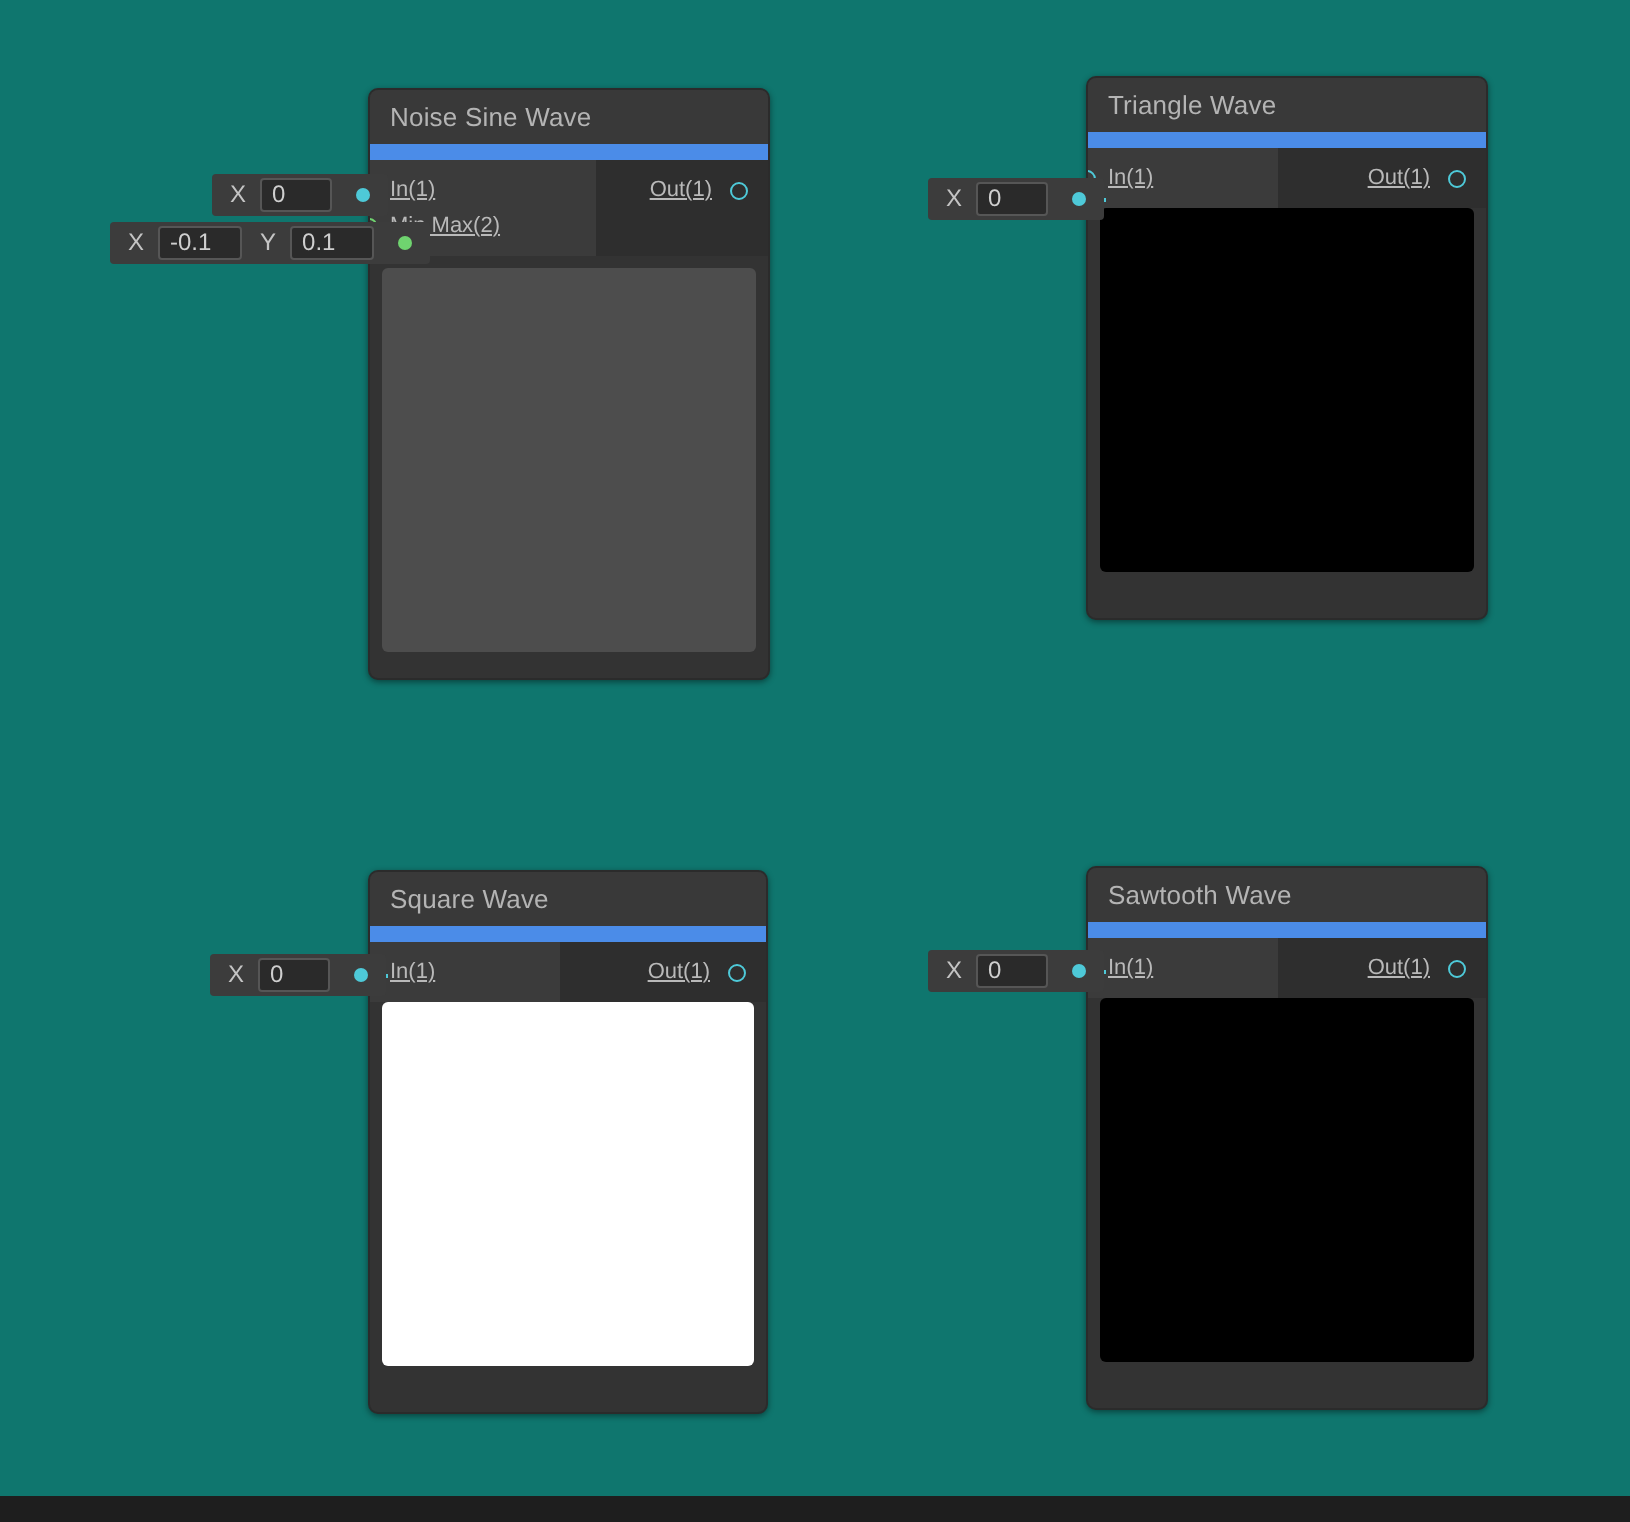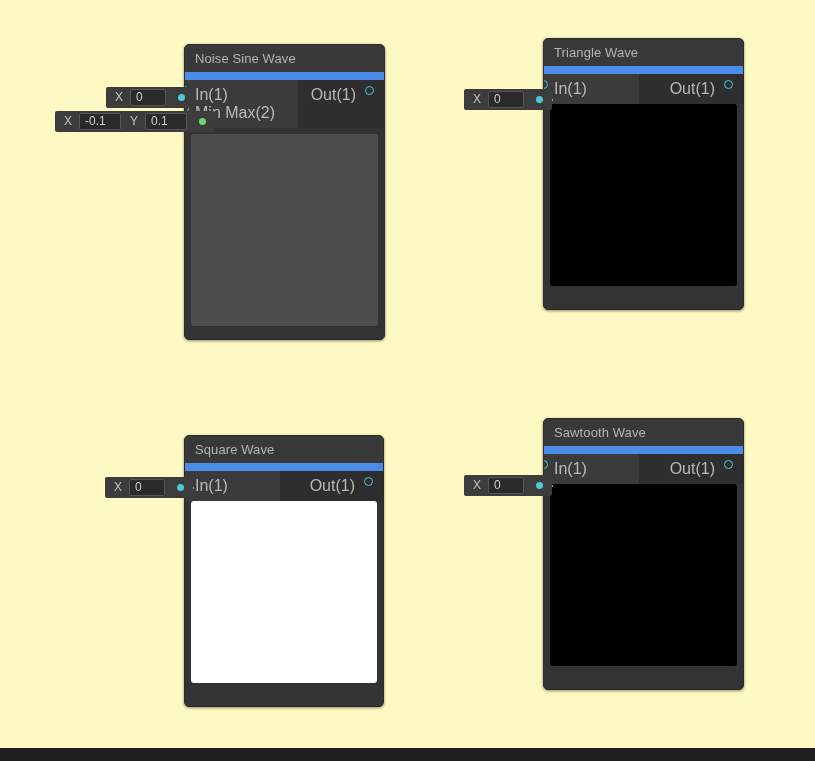--- a/index.html
+++ b/index.html
@@ -14,21 +14,21 @@
     overflow: hidden;
     font-family: "Liberation Sans", sans-serif;
     -webkit-font-smoothing: antialiased;
   }
 
   #canvas {
     position: absolute;
     left: 0; top: 0;
     width: 815px;
     height: 761px;
-    background: #fef9c3;
+    background: #0f766e;
   }
   #canvas-bottom-strip {
     position: absolute;
     left: 0;
     top: 748px;
     width: 815px;
     height: 13px;
     background: #1e1e1e;
   }
 
@@ -68,24 +68,26 @@
   .ports-out {
     background: #2e2e2e;
     flex: 1 1 auto;
     padding: 6px 0 6px 0;
     display: flex;
     flex-direction: column;
     align-items: flex-end;
   }
   .port-row {
     display: flex;
+    align-items: center;
     height: 18px;
-    font-size: 16px;
+    font-size: 11px;
     color: #b9b9b9;
     white-space: nowrap;
+    text-decoration: underline;
   }
   .port-row.in  { padding-right: 18px; }
   .port-row.out { padding-right: 10px; }
 
   .port-dot {
     width: 9px;
     height: 9px;
     border-radius: 50%;
     box-sizing: border-box;
     border: 1.6px solid #4ec9d8;
@@ -256,21 +258,21 @@
   </div>
 
   <div class="wire" style="left:174px; top:487px; width:20px;"></div>
 
   <div class="value-widget" style="left:105px; top:477px;">
     <span class="vw-label">X</span>
     <span class="vw-field">0</span>
     <span class="vw-plug"></span>
   </div>
 
-  <div class="node" style="left:543px; top:418px; width:201px; height:272px;">
+  <div class="node" style="left:543px; top:433px; width:201px; height:272px;">
     <div class="node-title">Sawtooth Wave</div>
     <div class="node-accent"></div>
     <div class="node-ports">
       <div class="ports-in" style="width:95px;">
         <div class="port-row in" style="position:relative;">
           <span class="port-dot" style="position:absolute;left:-5px;"></span>
           <span class="port-label-in">In(1)</span>
         </div>
       </div>
       <div class="ports-out">

